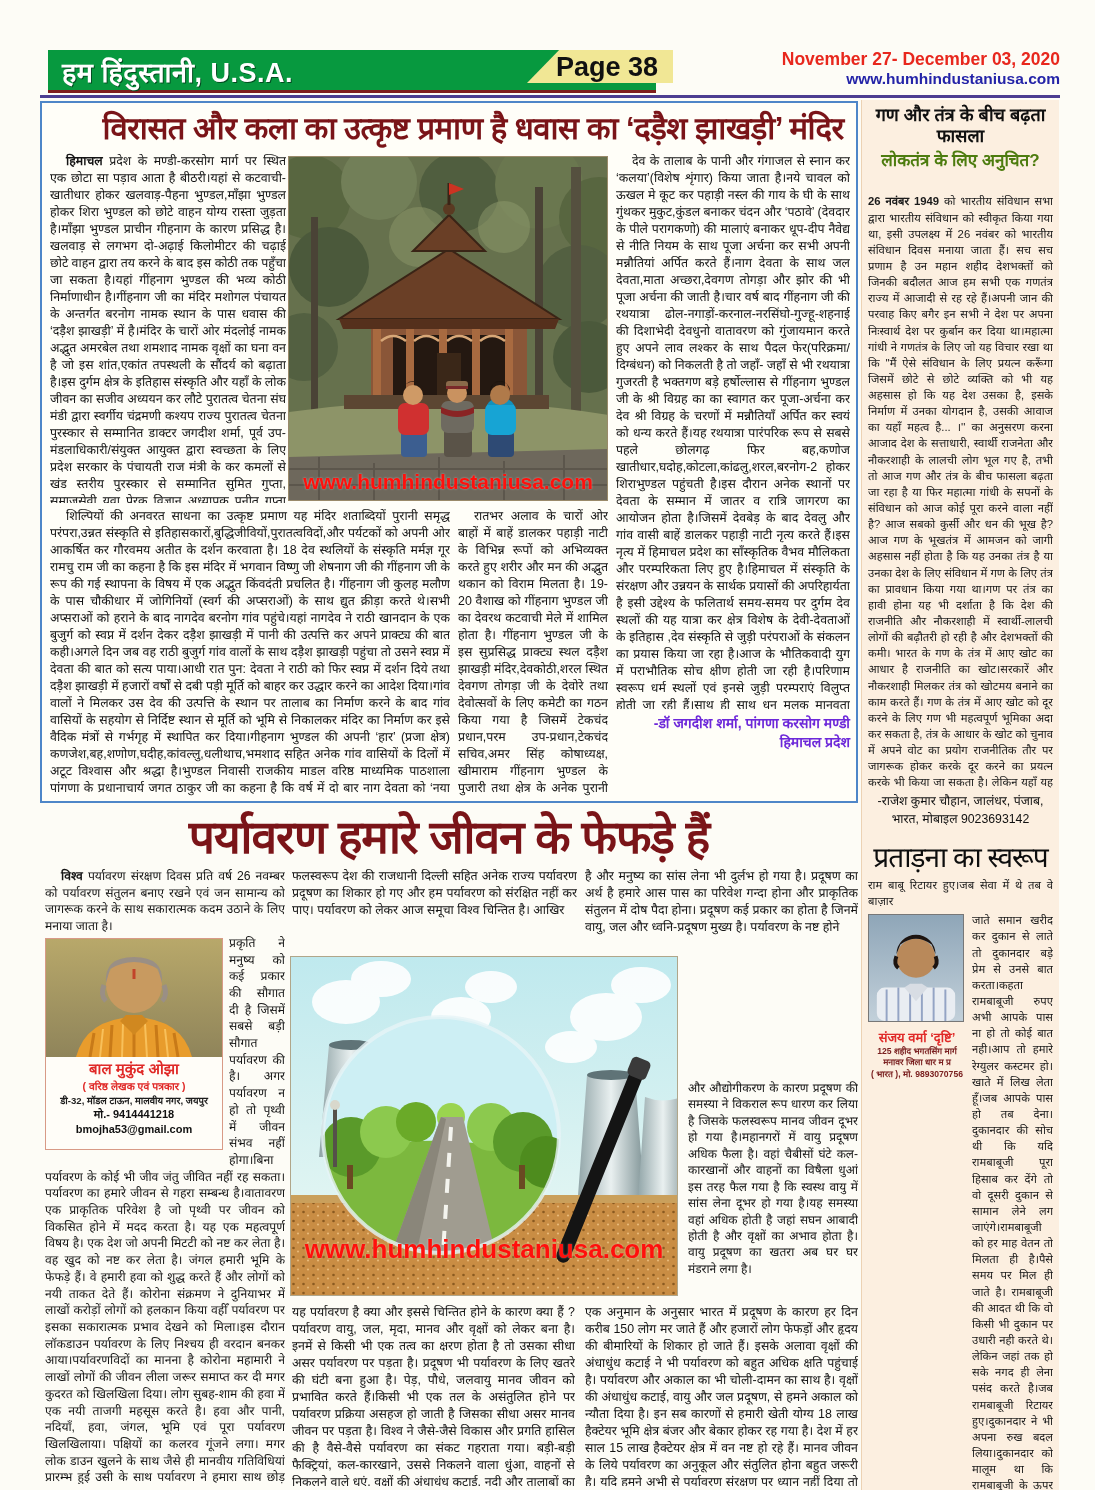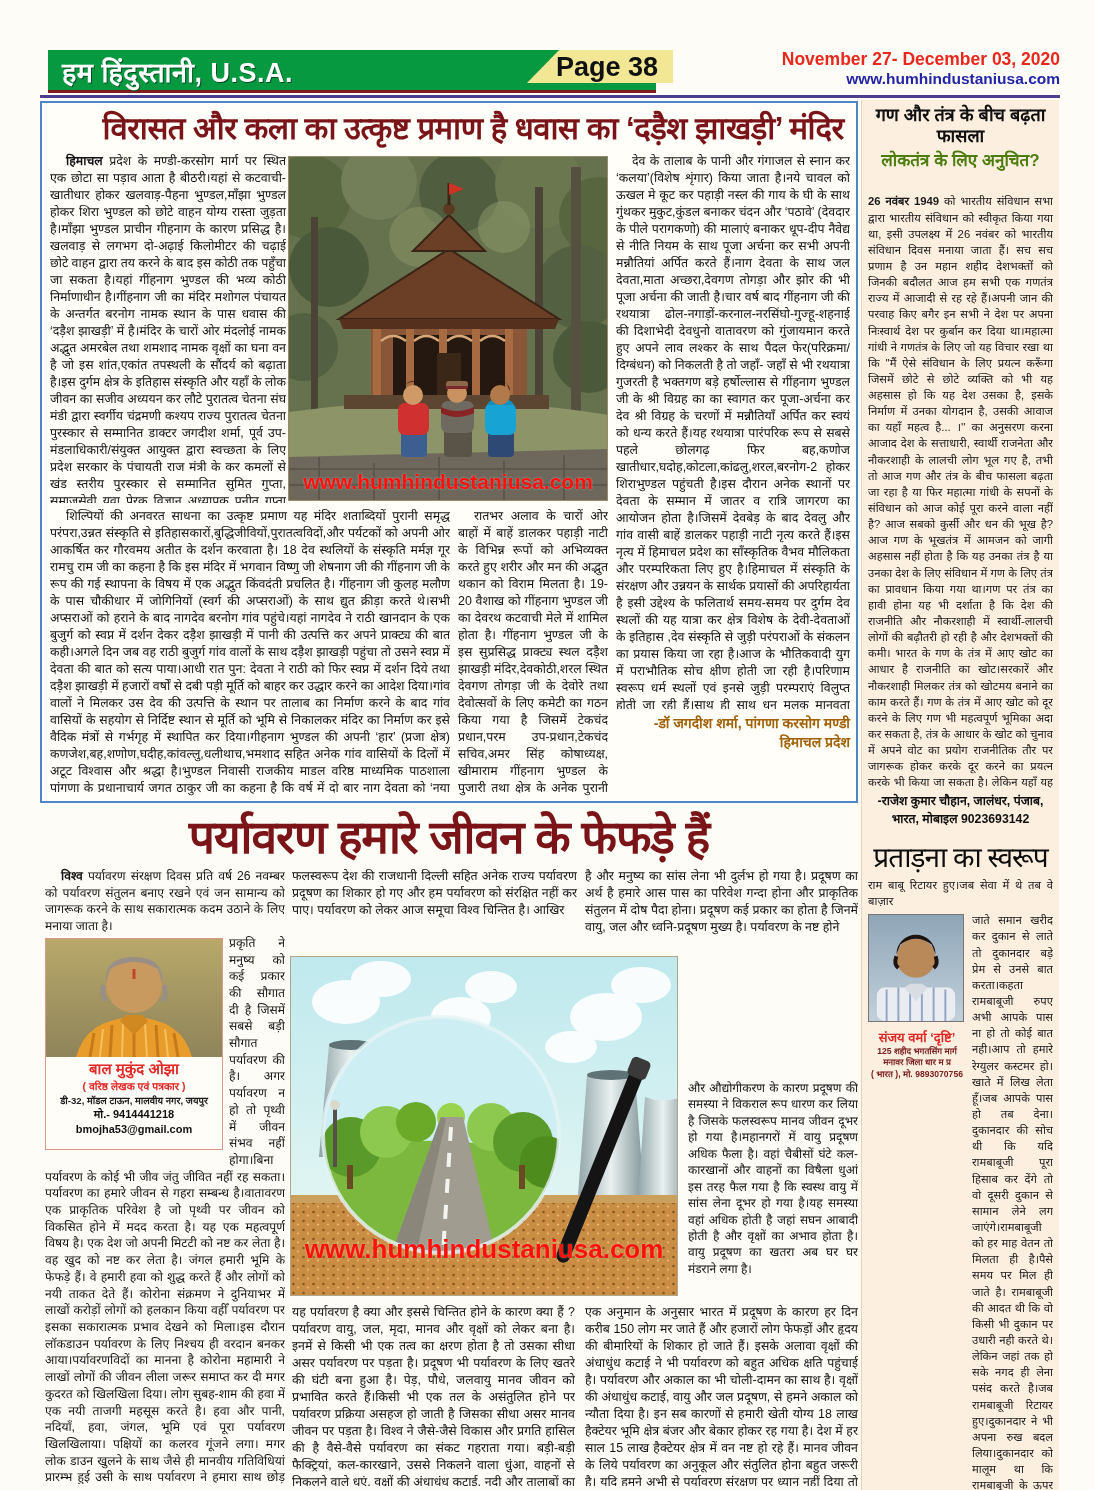--- a/index.html
+++ b/index.html
@@ -22,29 +22,29 @@
   .col p{text-indent:16px}
   .lead{font-weight:bold}
   
   .main-box{position:absolute;left:40px;top:101px;width:818px;height:702px;border:2px solid #4e86c8;background:#fffef8}
   .temple-headline{position:absolute;left:40px;top:106px;width:866px;text-align:center;
         font-size:31px;font-weight:bold;color:#7a1418;letter-spacing:-.5px}
   .photo-frame{position:absolute;left:288px;top:156px;width:320px;height:345px;border:1px solid #9a8a6a;overflow:hidden}
   .watermark{position:absolute;left:0;width:100%;text-align:center;color:#ff100c;font-weight:bold;
         text-shadow:0 0 2px rgba(255,255,255,.5)}
   .temple-byline{position:absolute;left:614px;top:714px;width:236px;text-align:right;
-        font-size:14px;font-weight:bold;color:#a16207;line-height:1.35}
+        font-size:14px;font-weight:bold;color:#6d28d9;line-height:1.35}
   
   .sidebar{position:absolute;left:861px;top:100px;width:198px;height:1390px;background:#fcefe0;
         border-left:1px solid #ecd2b4;padding:5px 6px}
   .gan-h1{font-size:18px;font-weight:bold;color:#101010;text-align:center;line-height:1.15}
   .gan-h2{font-size:17px;font-weight:bold;color:#4d7c0f;text-align:center;margin:2px 0 22px}
   .side-text{font-size:11.3px;line-height:1.43;text-align:justify;color:#1a1a1a;overflow:hidden}
   .gan-body{height:596px}
-  .gan-byline{margin-top:4px;text-align:center;font-weight:bold;font-size:12.3px;line-height:1.45;color:#111}
+  .gan-byline{margin-top:4px;text-align:center;font-weight:normal;font-size:12.3px;line-height:1.45;color:#111}
   .prat-h{margin-top:8px;text-align:center;font-size:28px;font-weight:normal;color:#0d0d0d;letter-spacing:-1px}
   .prat-flow{margin-top:3px;height:588px;overflow:hidden}
   .prat-photo-box{float:left;width:98px;margin:2px 6px 2px 0}
   .prat-photo{width:96px;height:108px;border:1px solid #777;background:#9ab0c0}
   .prat-name{color:#e02a28;font-weight:bold;font-size:13px;text-align:center;margin-top:2px}
   .prat-addr{color:#7a2020;font-weight:bold;font-size:8.6px;text-align:center;line-height:1.3}
   
   .env-headline{position:absolute;left:40px;top:804px;width:818px;text-align:center;
         font-size:46px;font-weight:bold;color:#7a1418;letter-spacing:-1px}
   .ojha-box{float:left;width:178px;border:1px solid #d89a86;background:#fffdf8;margin:3px 6px 3px 0;

